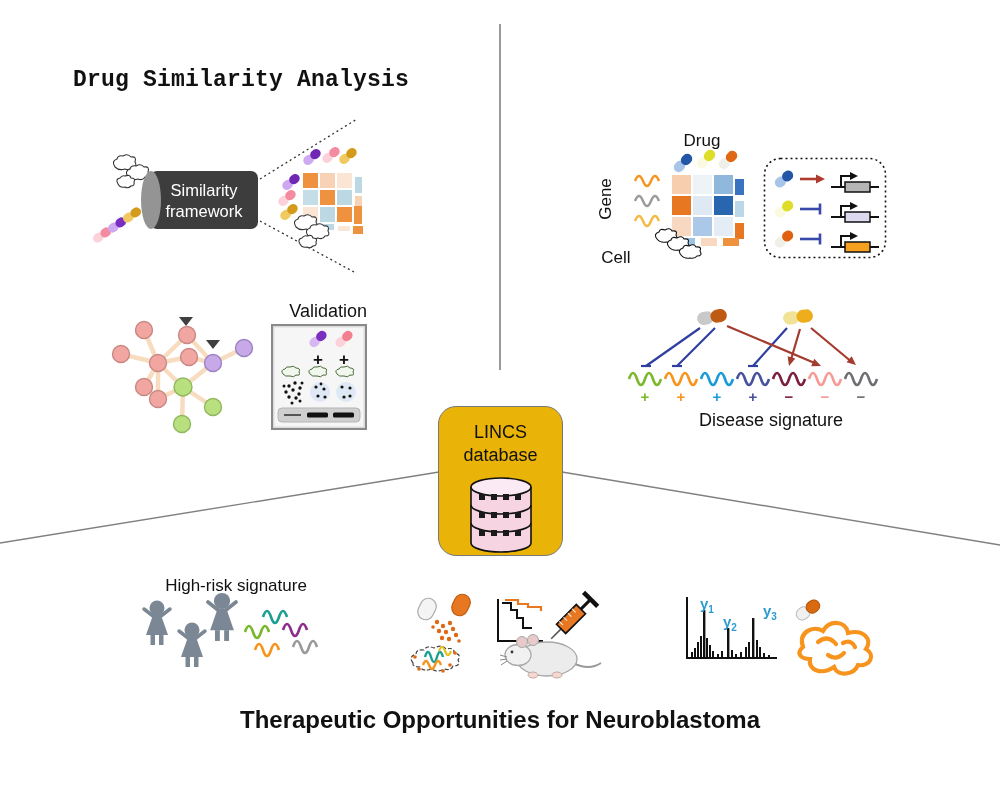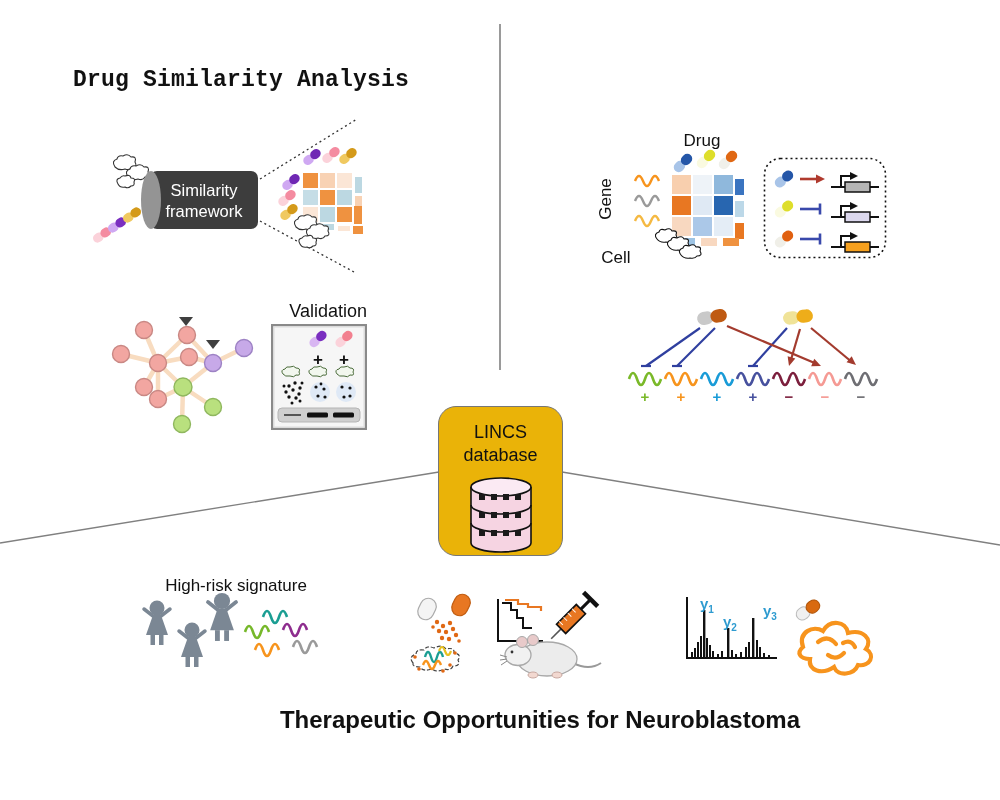--- a/index.html
+++ b/index.html
@@ -11,21 +11,21 @@
   .lbl18{font-size:18px;text-align:right;}
   .cyl-label{color:#fff;font-size:16.5px;line-height:21px;text-align:center;}
   .lincs-text{font-size:18px;line-height:23px;text-align:center;}
   .plus{font-size:17px;font-weight:bold;text-align:center;width:16px;}
   .sign{position:absolute;width:20px;text-align:center;font-size:15px;font-weight:bold;}
   .sg0{color:#7ab929}.sg1{color:#f7941d}.sg2{color:#199bd7}.sg3{color:#47519e}
   .sg4{color:#7c1f3d}.sg5{color:#f59a94}.sg6{color:#6e6e73}
   .peak{position:absolute;font-size:15px;color:#2e9bd0;font-weight:bold;text-align:right;}
   .peak sub{font-size:10px;}
   .gene-rot{transform:rotate(-90deg);transform-origin:center center;}
-  .bottom-title{font-weight:bold;font-size:24px;text-align:right;}
+  .bottom-title{font-weight:bold;font-size:24px;text-align:center;}
   svg{display:block;}
 </style>
 </head>
 <body>
 
 <div class="canvas">
 
   <svg class="abs" style="left:0;top:0;" width="1000" height="800">
     <line x1="500" y1="24" x2="500" y2="370" stroke="#808080" stroke-width="1.6"></line>
     <line x1="439" y1="472" x2="0" y2="543" stroke="#808080" stroke-width="1.4"></line>
@@ -383,20 +383,21 @@
       <path d="M230,84 Q234,72 238,84 T246,84 T254,84 T262,84" stroke="#6e6e73"></path>
     </g>
   </svg>
   <div class="sign sg0" style="left:635px;top:388px;">+</div>
   <div class="sign sg1" style="left:671px;top:388px;">+</div>
   <div class="sign sg2" style="left:707px;top:388px;">+</div>
   <div class="sign sg3" style="left:743px;top:388px;">+</div>
   <div class="sign sg4" style="left:779px;top:388px;">−</div>
   <div class="sign sg5" style="left:815px;top:388px;">−</div>
   <div class="sign sg6" style="left:851px;top:388px;">−</div>
+  <div class="abs lbl18" style="left:663px;top:410px;width:180px;">Disease signature</div>
 
   <div class="abs lbl" style="left:136px;top:576px;width:200px;">High-risk signature</div>
   <svg class="abs" style="left:125px;top:585px;" width="215" height="110">
     <g fill="#7b8794" stroke="#7b8794">
       <g transform="translate(32,23)">
         <circle cx="0" cy="0" r="7.5" stroke="none"></circle>
         <path d="M-4,8 L-13,1 M4,8 L13,1" stroke-width="3.5" stroke-linecap="round" fill="none"></path>
         <path d="M-4,7 L4,7 L11,27 L-11,27 Z" stroke="none"></path>
         <rect x="-6.5" y="27" width="4.5" height="10" stroke="none"></rect>
           <rect x="2" y="27" width="4.5" height="10" stroke="none"></rect>

